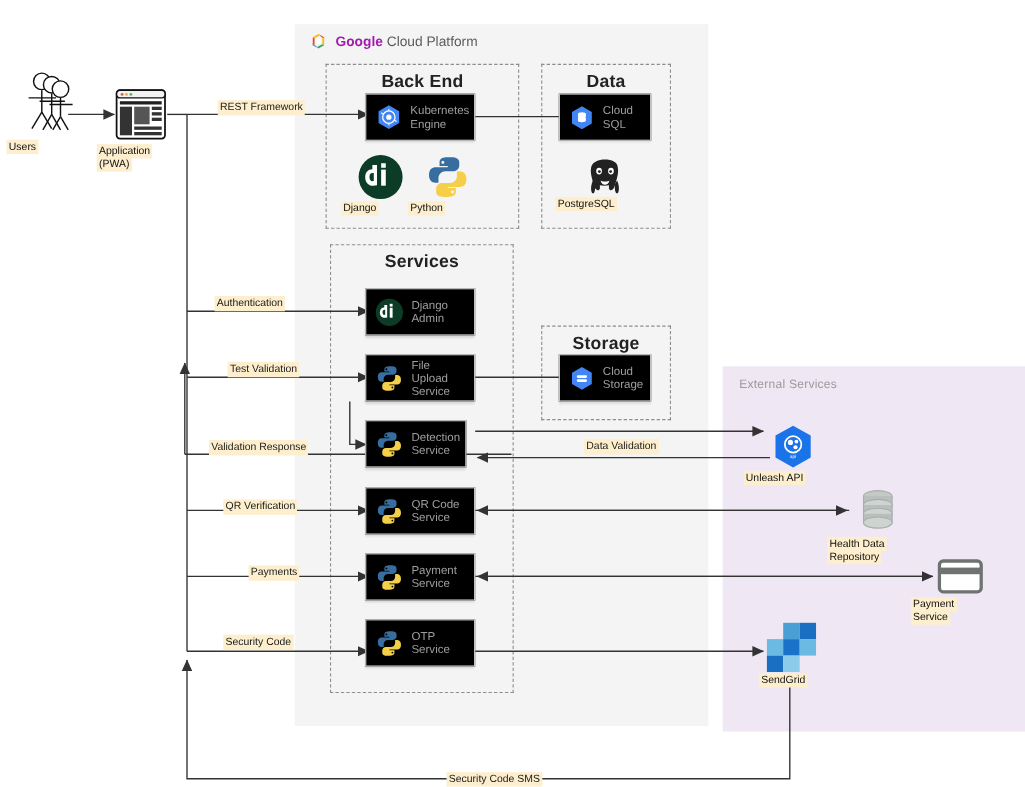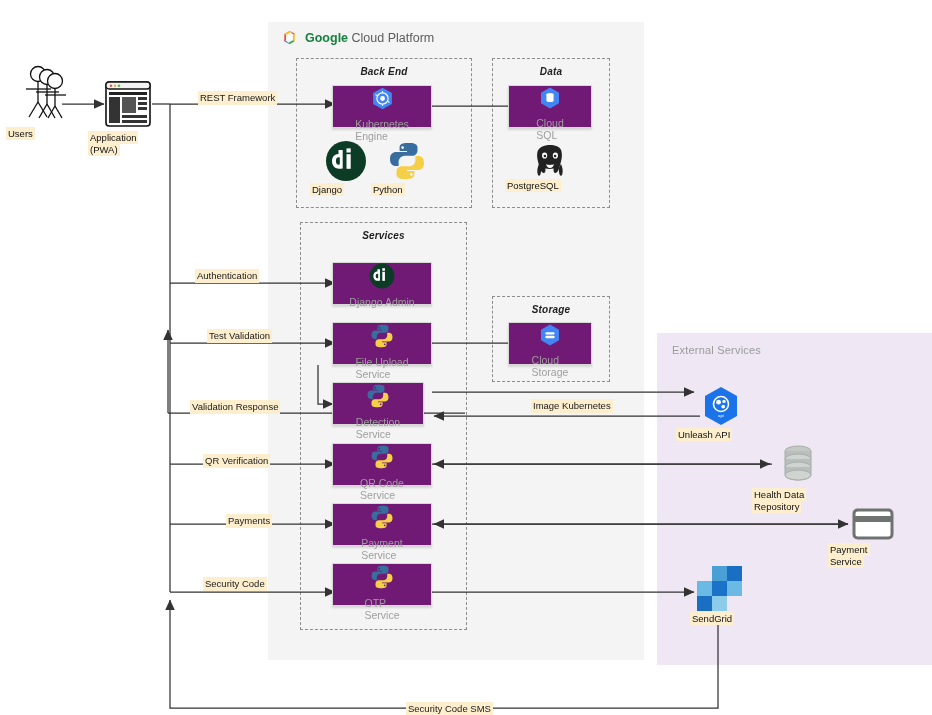--- a/index.html
+++ b/index.html
@@ -7,37 +7,37 @@
   #stage{position:relative;width:932px;height:715px;background:#fff;}
   svg#wires{position:absolute;left:0;top:0;width:932px;height:715px;pointer-events:none;}
 
   .panel{position:absolute;}
   .gcp-panel{background:#f4f4f4;}
   .ext-panel{background:#f0e7f5;}
   .panel-title{position:absolute;font-size:11px;color:#9b9b9b;letter-spacing:.2px;}
 
   .dashbox{position:absolute;border:1px dashed #8d8d8d;}
   .dashbox-title{position:absolute;width:100%;text-align:center;top:7px;
-       font-size:10px;font-weight:bold;color:#222;letter-spacing:.2px;font-style:italic;}
-
-  .node{position:absolute;background:#701a75;border:1px solid #d8d8d8;
+       font-size:16px;font-weight:bold;color:#222;letter-spacing:.2px;}
+
+  .node{position:absolute;background:#000000;border:1px solid #d8d8d8;
         box-shadow:0 2px 2px rgba(0,0,0,.13);display:flex;align-items:center;gap:7px;
-        padding:0 8px;box-sizing:border-box;flex-direction:column;}
+        padding:0 8px;box-sizing:border-box;}
   .node-label{font-size:10.5px;line-height:12px;color:#9e9e9e;}
 
   .lbl{position:absolute;background:#fdeecd;color:#1a1a1a;font-size:9.5px;
        line-height:12px;padding:1px 2px;white-space:nowrap;}
   .cap{position:absolute;text-align:left;font-size:9.5px;line-height:12px;color:#111;}
   .cap span{background:#fdeecd;padding:1px 2px;}
 
   .ico{flex:0 0 auto;display:block;}
   .freeicon{position:absolute;}
   .gcp-logo-row{position:absolute;display:flex;align-items:center;gap:7px;}
   .gcp-text{font-size:12.5px;color:#5c5c5c;}
-  .gcp-text b{color:#15803d;font-weight:bold;}
+  .gcp-text b{color:#a21caf;font-weight:bold;}
 </style>
 </head>
 <body>
 
 <div id="stage">
 
   <div class="panel gcp-panel" style="left:268px;top:22px;width:376px;height:638px;"></div>
   <div class="panel ext-panel" style="left:657px;top:333px;width:275px;height:332px;"></div>
 
   <div class="gcp-logo-row" style="left:281px;top:29px;">
@@ -403,16 +403,16 @@
     <span>SendGrid</span>
   </div>
 
   <div class="lbl" style="left:198px;top:91px;">REST Framework</div>
   <div class="lbl" style="left:195px;top:269px;">Authentication</div>
   <div class="lbl" style="left:207px;top:329px;">Test Validation</div>
   <div class="lbl" style="left:190px;top:400px;">Validation Response</div>
   <div class="lbl" style="left:203px;top:454px;">QR Verification</div>
   <div class="lbl" style="left:226px;top:514px;">Payments</div>
   <div class="lbl" style="left:203px;top:577px;">Security Code</div>
-  <div class="lbl" style="left:531px;top:399px;">Image Kubernetes</div>
+  <div class="lbl" style="left:531px;top:399px;">Data Validation</div>
   <div class="lbl" style="left:406px;top:694px;margin-top:8px;">Security Code SMS</div>
 
 </div>
 
 </body></html>

